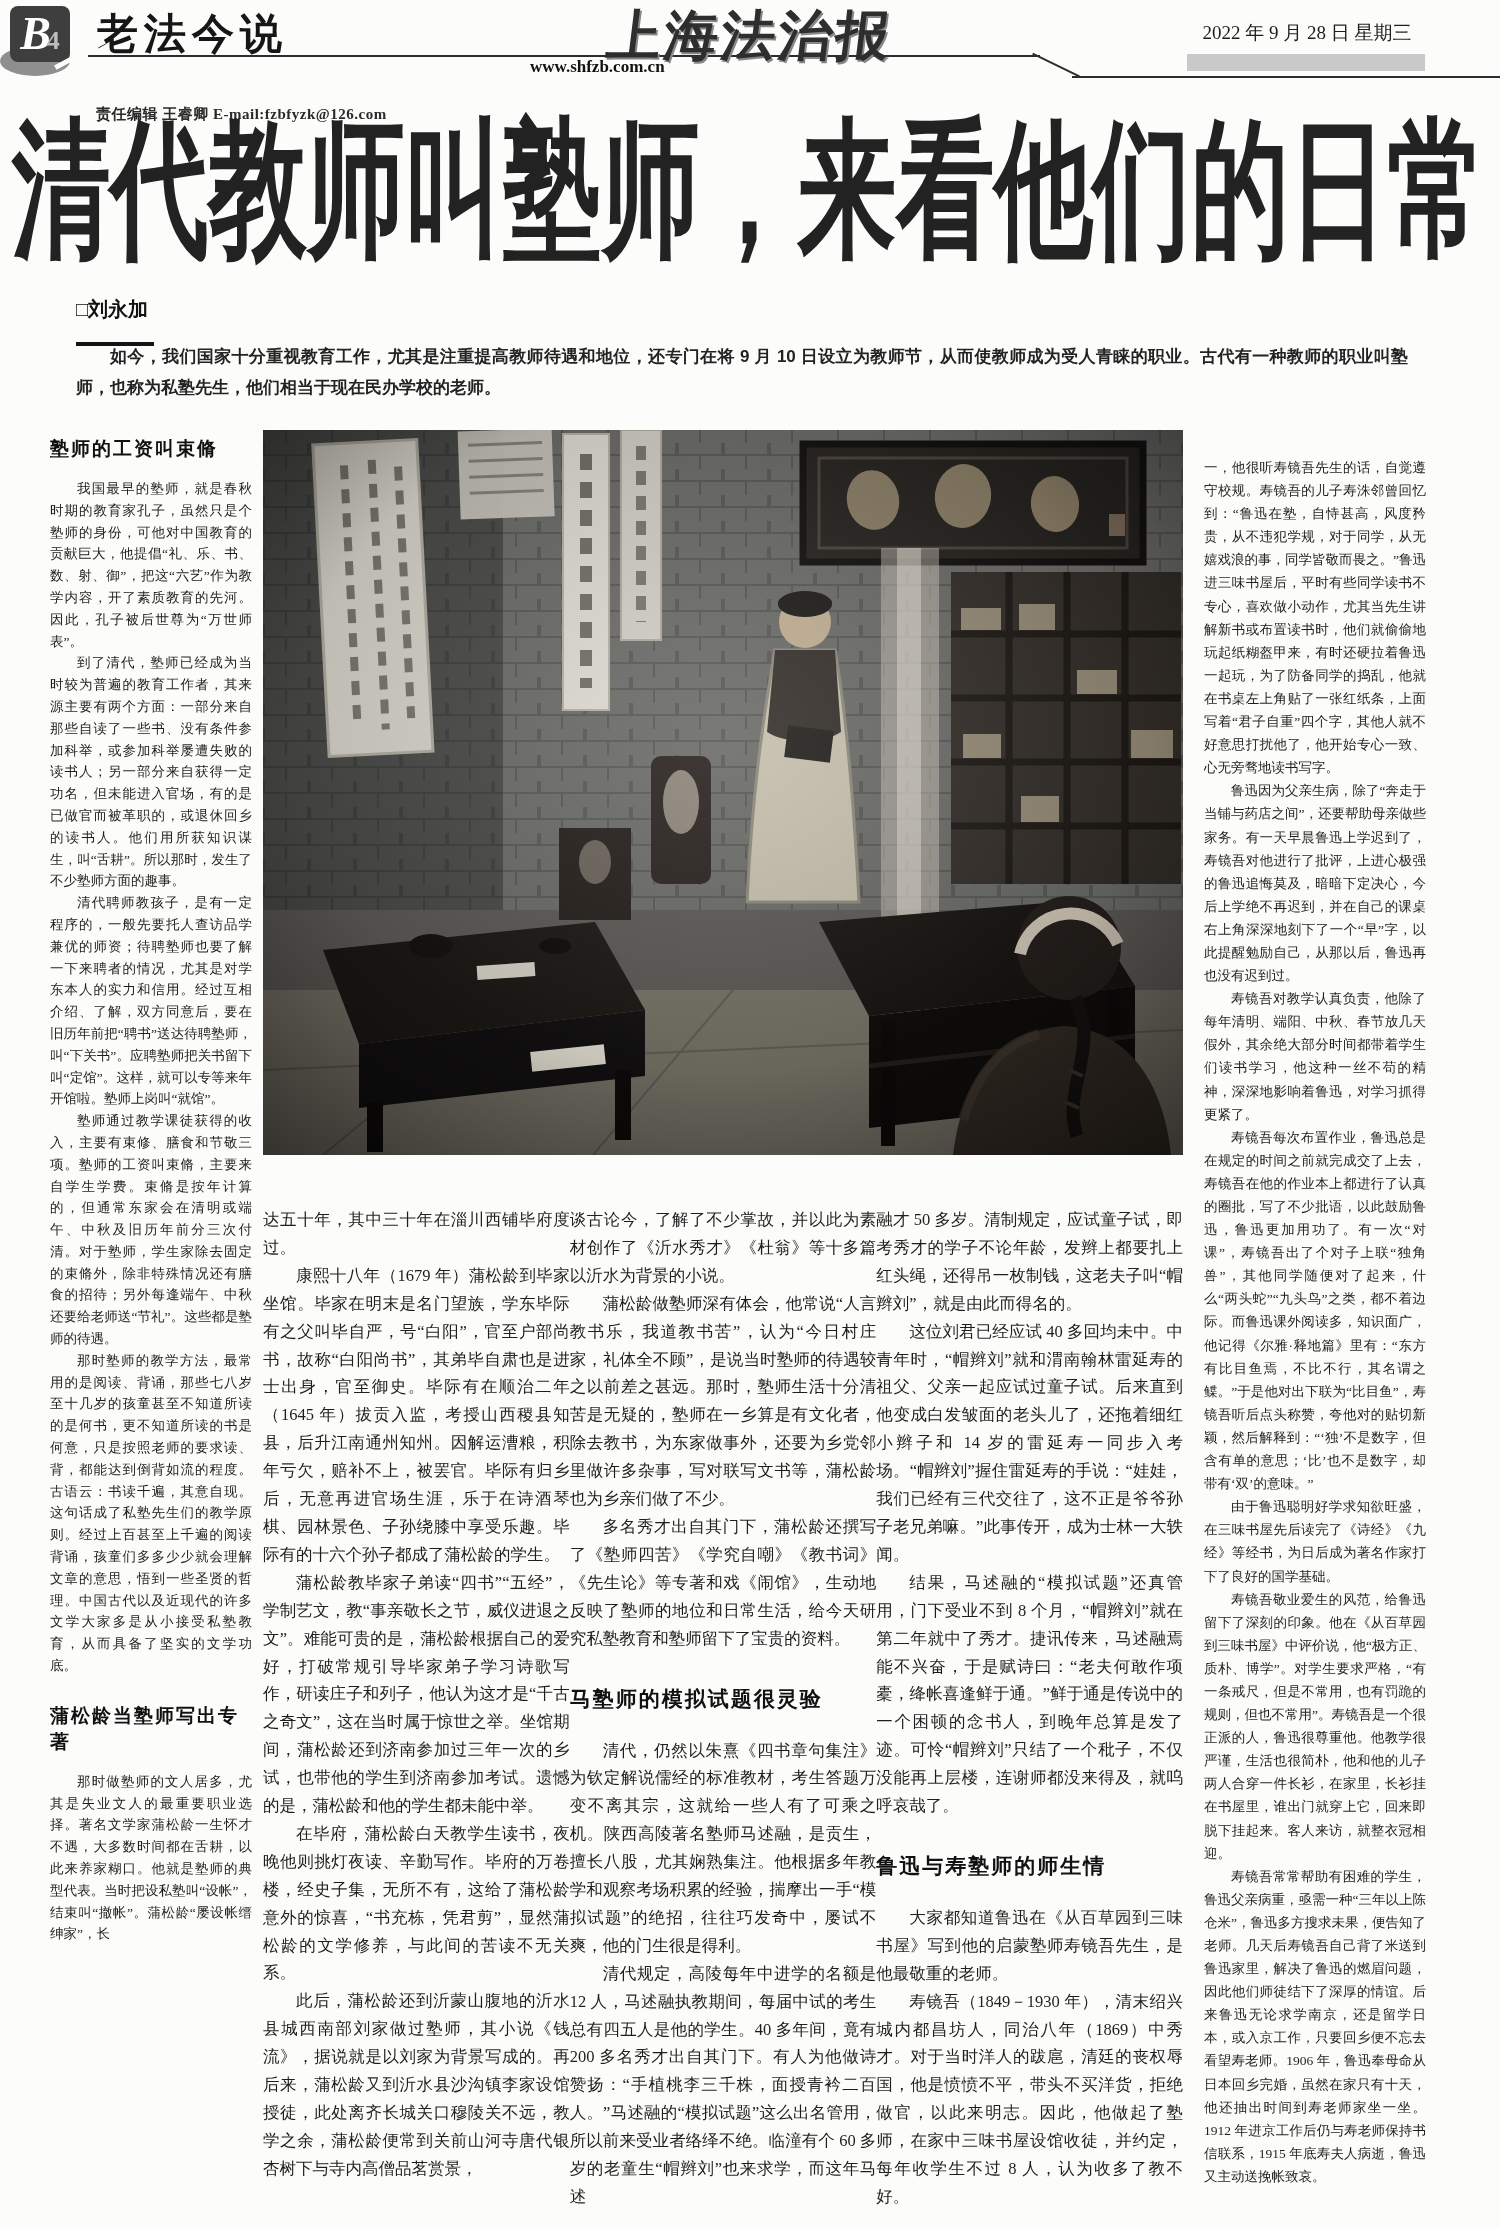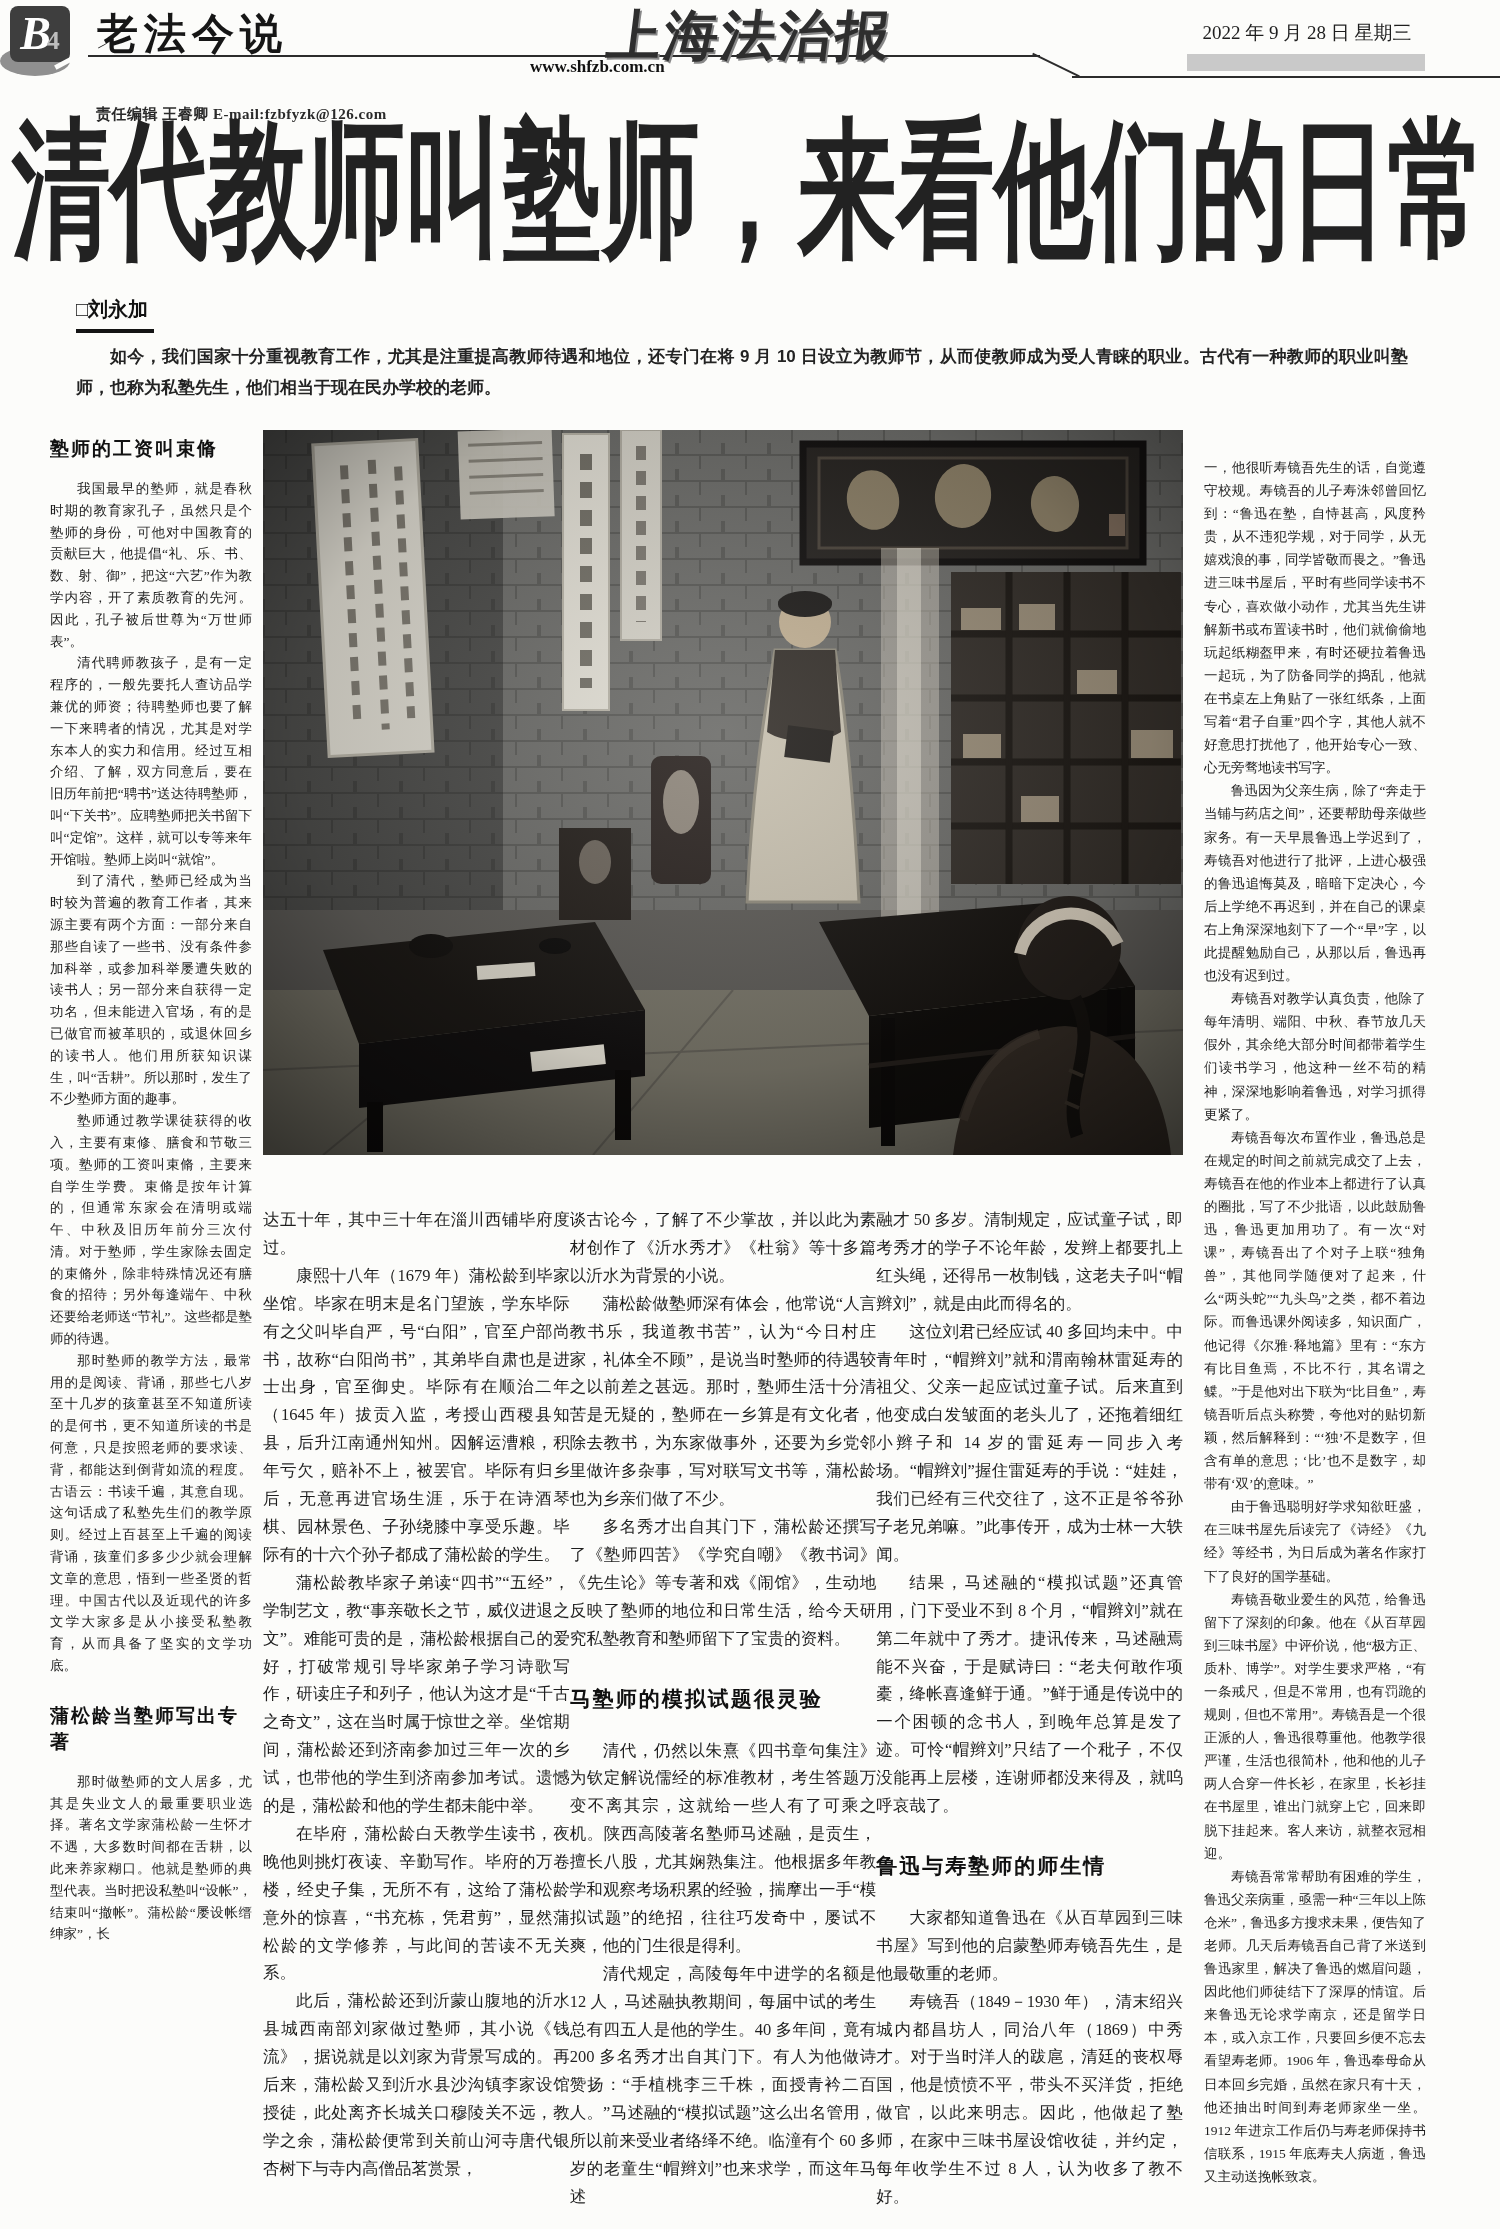--- a/index.html
+++ b/index.html
@@ -21,21 +21,21 @@
   .masthead{position:absolute;left:530px;top:0px;width:440px;text-align:center;font-size:54px;font-weight:900;
             color:#2e2e2e;transform:skewX(-7deg);letter-spacing:3px;text-shadow:2px 2px 0 #888;}
   .website{position:absolute;left:530px;top:57px;width:440px;font-weight:800;font-size:17px;color:#111;}
   .dateline{position:absolute;left:1187px;top:20px;width:240px;text-align:center;font-size:19px;color:#1e1e1e;}
   .graybar{position:absolute;left:1187px;top:54px;width:238px;height:17px;background:#c9c9c9;}
   
   .headline{position:absolute;left:12px;top:100px;font-family:"Liberation Sans",sans-serif;font-weight:900;
             font-size:150px;line-height:178px;white-space:nowrap;color:#222;
             transform:scaleX(.655);transform-origin:left top;}
   .author{position:absolute;left:76px;top:296px;font-family:"Liberation Sans",sans-serif;font-size:20px;
-          font-weight:700;color:#111;border-bottom:4px solid #141414;padding:0 6px 6px 0;}
+          font-weight:700;color:#111;border-bottom:4px solid #141414;padding:0 6px 19px 0;}
   .intro{position:absolute;left:76px;top:341px;width:1332px;font-family:"Liberation Sans",sans-serif;
          font-weight:700;font-size:17px;line-height:31px;text-align:justify;text-indent:2em;color:#232323;}
   
   .leftcol{position:absolute;left:50px;top:432px;width:202px;height:1782px;overflow:hidden;}
   .rightcol{position:absolute;left:1204px;top:456px;width:222px;height:1773px;overflow:hidden;}
   .midrow{position:absolute;left:263px;top:1206px;width:920px;height:1023px;display:flex;overflow:hidden;}
   .midcol{flex:1;overflow:hidden;}
   .para{margin:0;text-align:justify;text-indent:2em;color:#1e1e1e;}
   .para.cont{text-indent:0;}
   .leftcol .para{font-size:13.5px;line-height:21.8px;}
@@ -71,22 +71,22 @@
   <div class="dateline">2022 年 9 月 28 日  星期三</div>
   <div class="graybar"></div>
 
   <div class="headline">清代教师叫塾师，来看他们的日常</div>
   <div class="author">□刘永加</div>
   <div class="intro">如今，我们国家十分重视教育工作，尤其是注重提高教师待遇和地位，还专门在将 9 月 10 日设立为教师节，从而使教师成为受人青睐的职业。古代有一种教师的职业叫塾师，也称为私塾先生，他们相当于现在民办学校的老师。</div>
 
   <div class="leftcol">
       <h3 class="col-heading">塾师的工资叫束脩</h3>
       <p class="para">我国最早的塾师，就是春秋时期的教育家孔子，虽然只是个塾师的身份，可他对中国教育的贡献巨大，他提倡“礼、乐、书、数、射、御”，把这“六艺”作为教学内容，开了素质教育的先河。因此，孔子被后世尊为“万世师表”。</p>
+      <p class="para">到了清代，塾师已经成为当时较为普遍的教育工作者，其来源主要有两个方面：一部分来自那些自读了一些书、没有条件参加科举，或参加科举屡遭失败的读书人；另一部分来自获得一定功名，但未能进入官场，有的是已做官而被革职的，或退休回乡的读书人。他们用所获知识谋生，叫“舌耕”。所以那时，发生了不少塾师方面的趣事。</p>
       <p class="para">清代聘师教孩子，是有一定程序的，一般先要托人查访品学兼优的师资；待聘塾师也要了解一下来聘者的情况，尤其是对学东本人的实力和信用。经过互相介绍、了解，双方同意后，要在旧历年前把“聘书”送达待聘塾师，叫“下关书”。应聘塾师把关书留下叫“定馆”。这样，就可以专等来年开馆啦。塾师上岗叫“就馆”。</p>
-      <p class="para">到了清代，塾师已经成为当时较为普遍的教育工作者，其来源主要有两个方面：一部分来自那些自读了一些书、没有条件参加科举，或参加科举屡遭失败的读书人；另一部分来自获得一定功名，但未能进入官场，有的是已做官而被革职的，或退休回乡的读书人。他们用所获知识谋生，叫“舌耕”。所以那时，发生了不少塾师方面的趣事。</p>
       <p class="para">塾师通过教学课徒获得的收入，主要有束修、膳食和节敬三项。塾师的工资叫束脩，主要来自学生学费。束脩是按年计算的，但通常东家会在清明或端午、中秋及旧历年前分三次付清。对于塾师，学生家除去固定的束脩外，除非特殊情况还有膳食的招待；另外每逢端午、中秋还要给老师送“节礼”。这些都是塾师的待遇。</p>
       <p class="para">那时塾师的教学方法，最常用的是阅读、背诵，那些七八岁至十几岁的孩童甚至不知道所读的是何书，更不知道所读的书是何意，只是按照老师的要求读、背，都能达到倒背如流的程度。古语云：书读千遍，其意自现。这句话成了私塾先生们的教学原则。经过上百甚至上千遍的阅读背诵，孩童们多多少少就会理解文章的意思，悟到一些圣贤的哲理。中国古代以及近现代的许多文学大家多是从小接受私塾教育，从而具备了坚实的文学功底。</p>
       <h3 class="col-heading">蒲松龄当塾师写出专著</h3>
       <p class="para">那时做塾师的文人居多，尤其是失业文人的最重要职业选择。著名文学家蒲松龄一生怀才不遇，大多数时间都在舌耕，以此来养家糊口。他就是塾师的典型代表。当时把设私塾叫“设帐”，结束叫“撤帐”。蒲松龄“屡设帐缙绅家”，长</p>
     </div>
 
   <div class="photo">
     <svg width="920" height="725" viewBox="0 0 920 725" xmlns="http://www.w3.org/2000/svg">
       <defs>
         <pattern id="brick" width="46" height="26" patternUnits="userSpaceOnUse">

